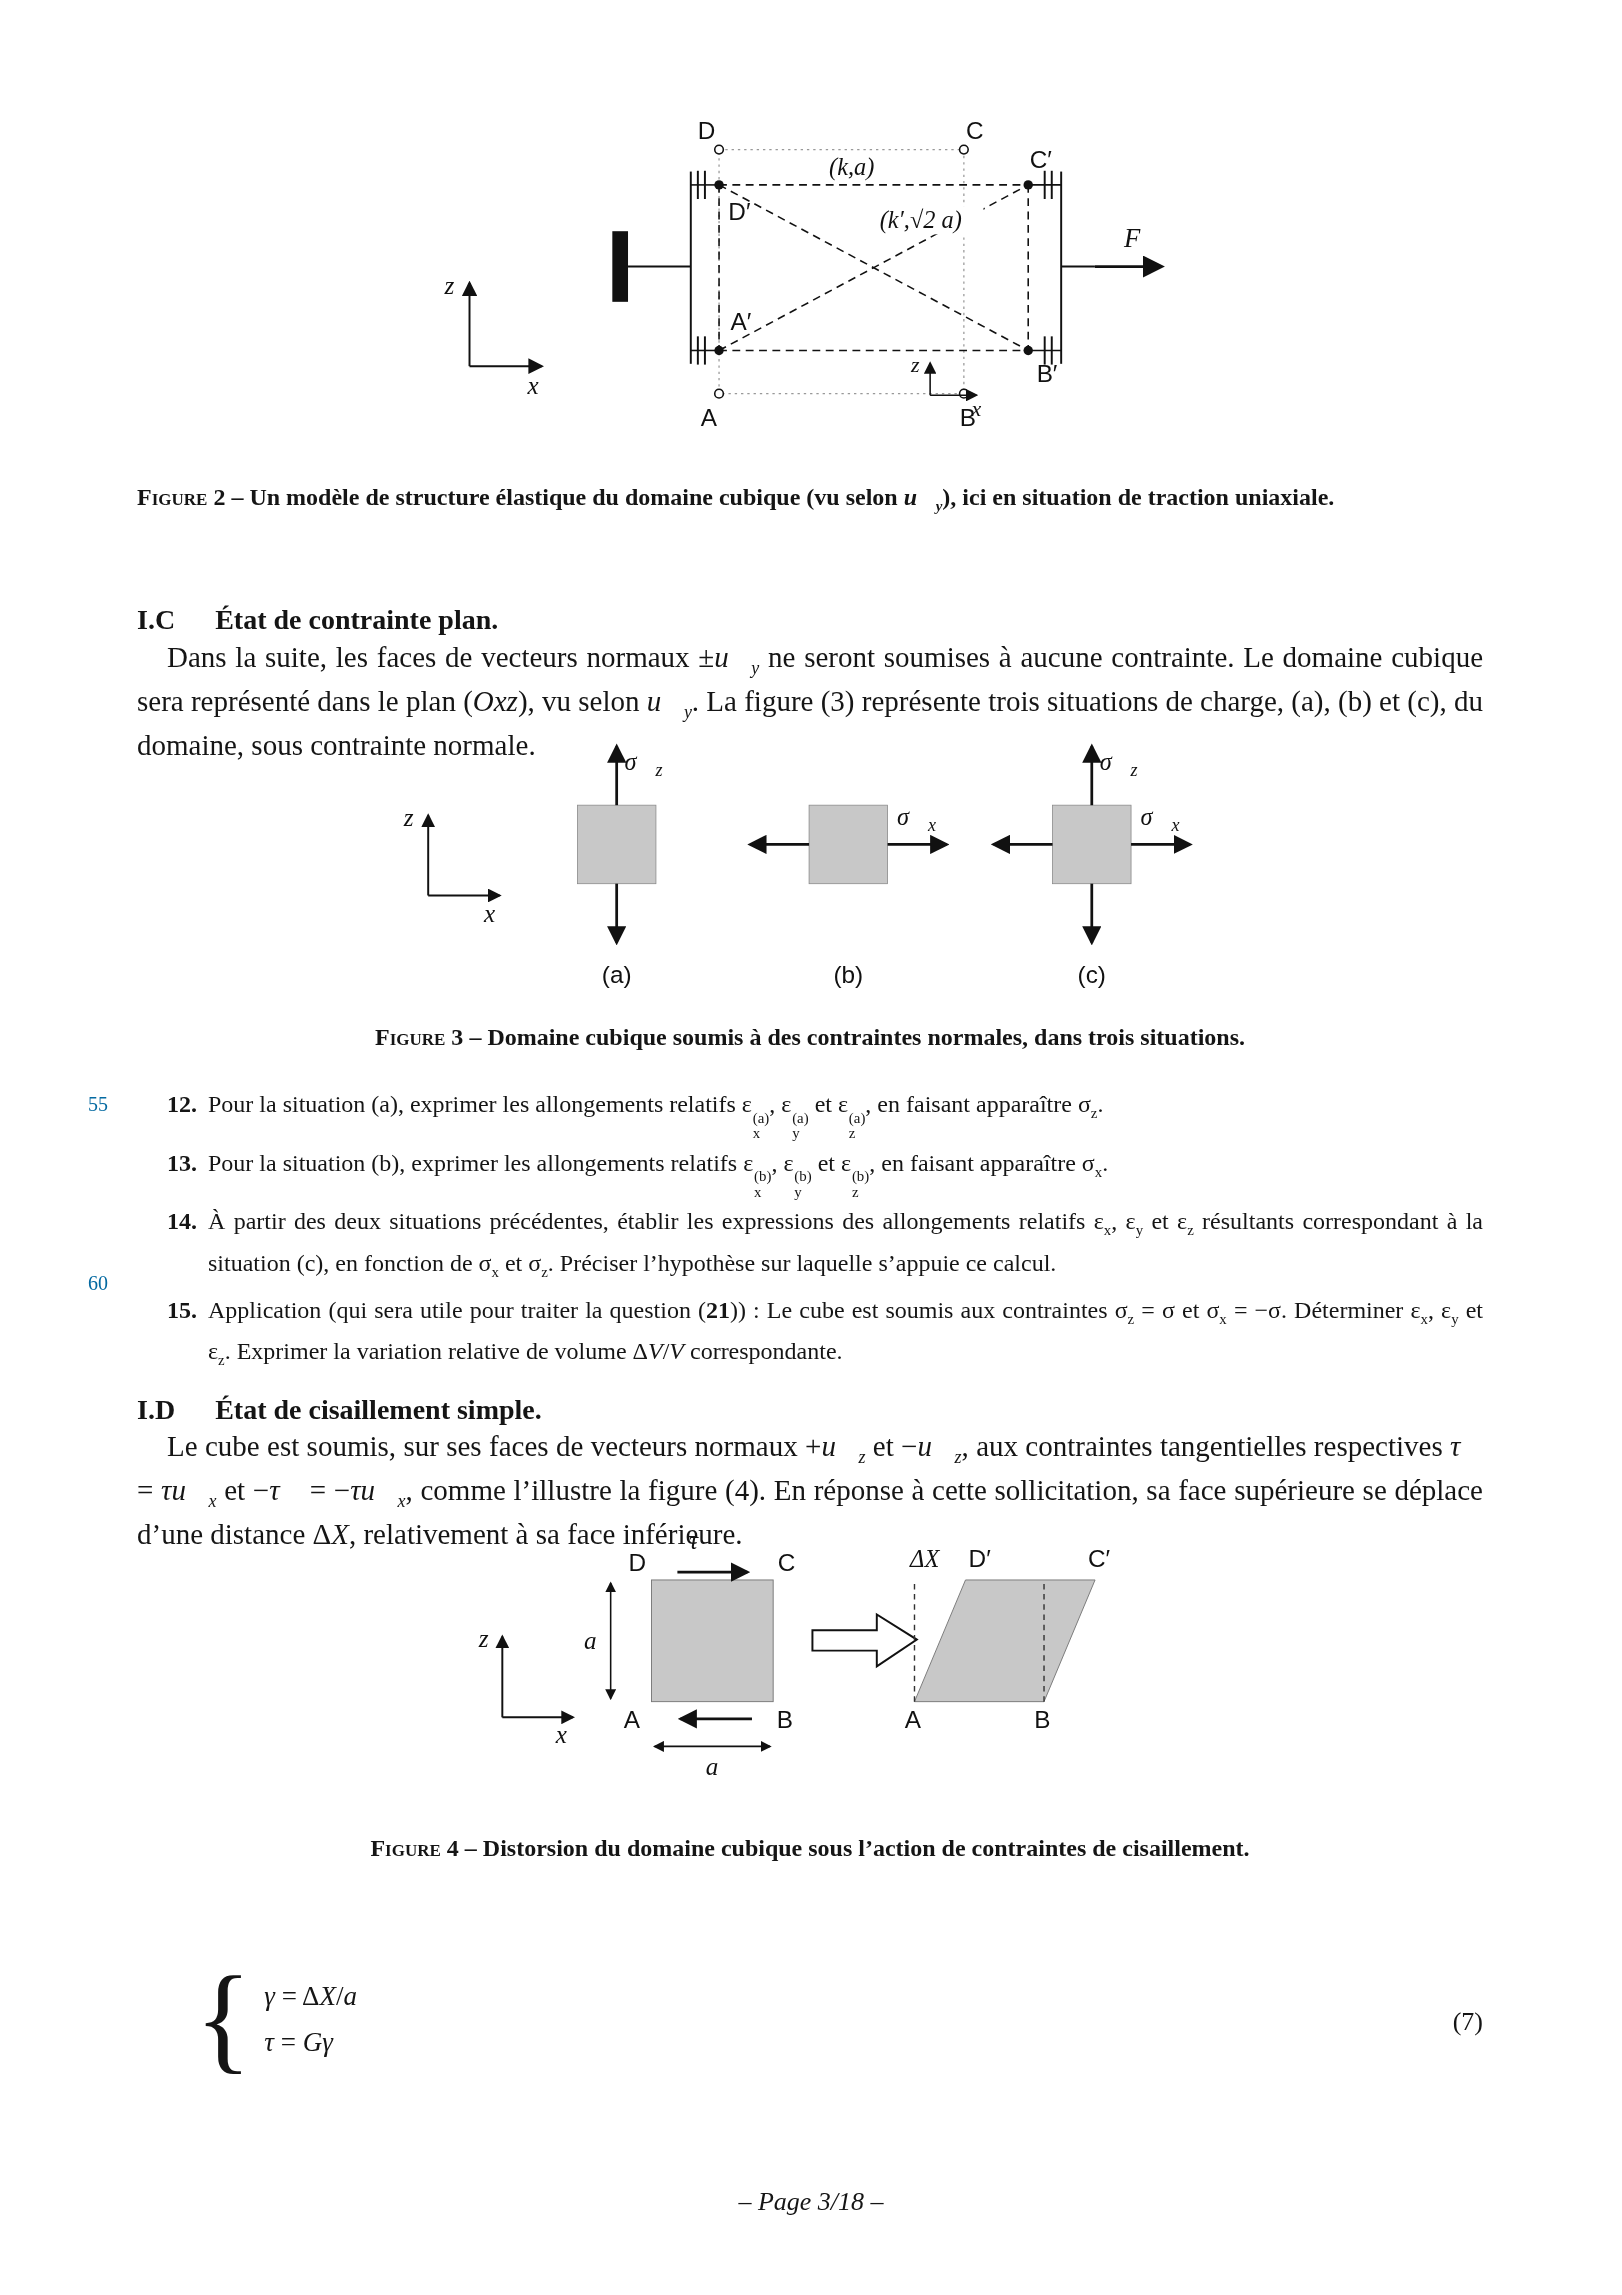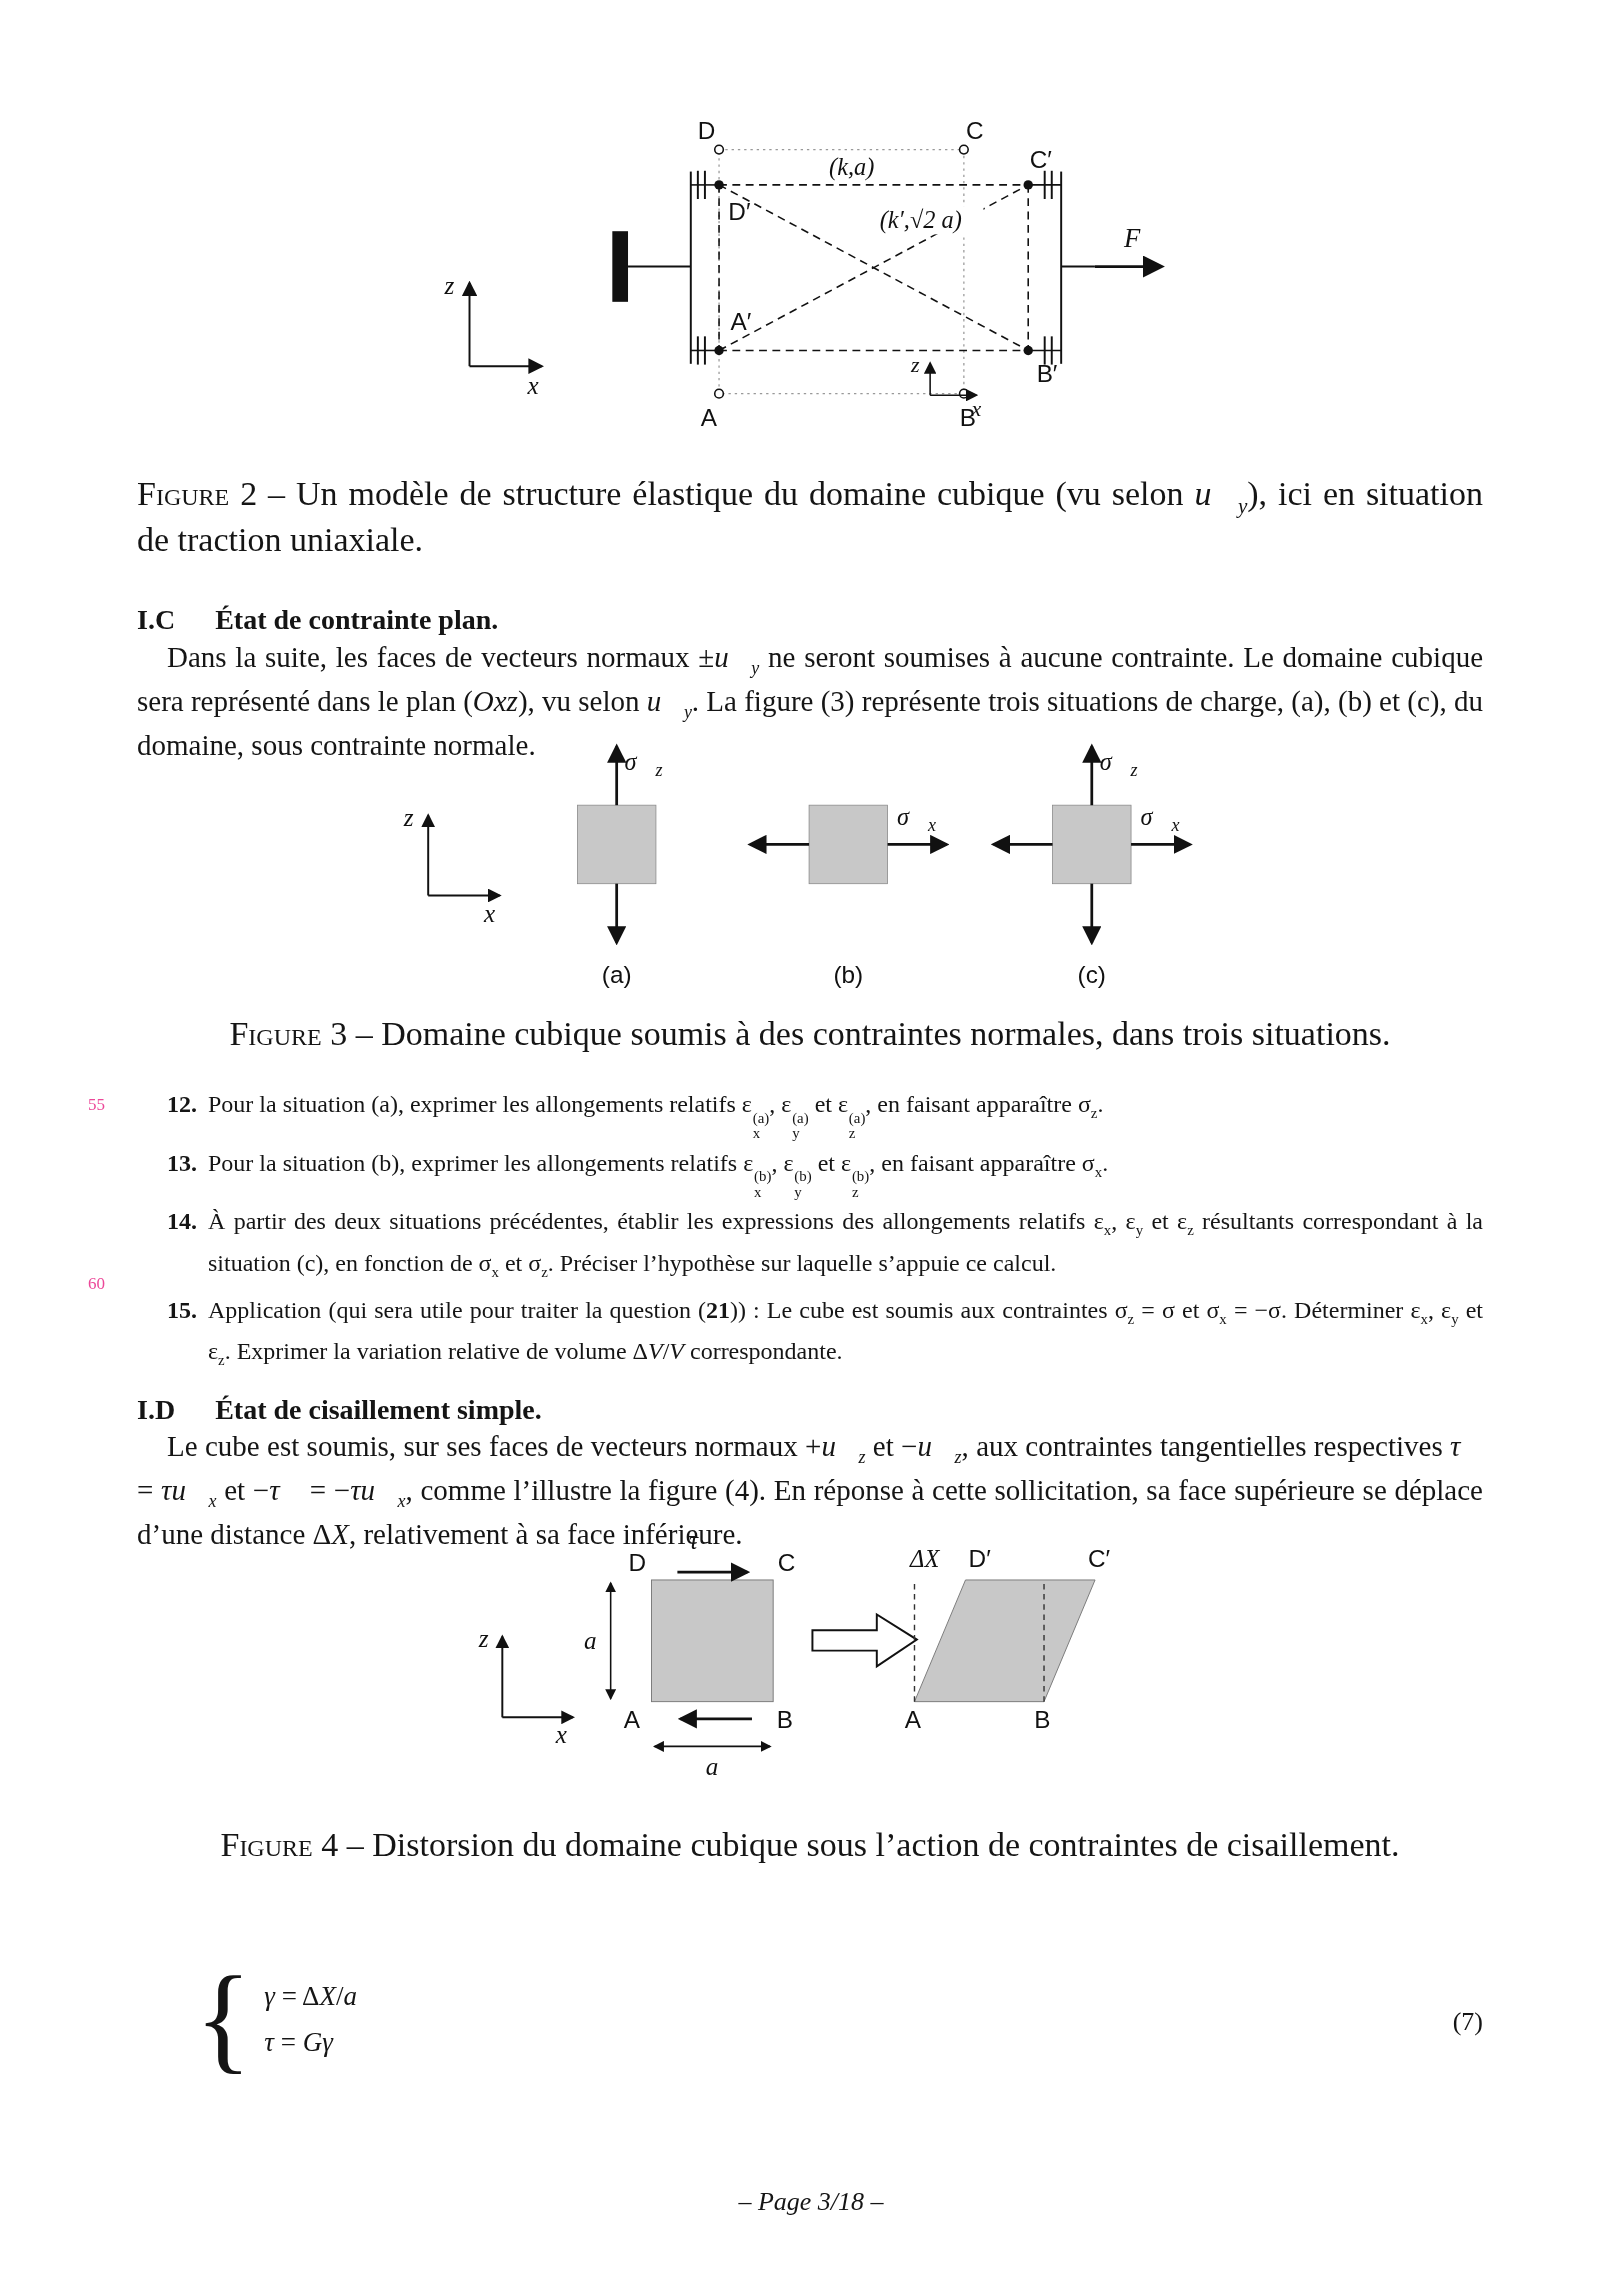--- a/index.html
+++ b/index.html
@@ -4,29 +4,29 @@
 <style>
   * { margin:0; padding:0; box-sizing:border-box; }
   html,body { background:#ffffff; }
   .page {
     position:relative; width:1623px; height:2295px; background:#ffffff;
     font-family:"Liberation Serif", serif; color:#151515; overflow:hidden;
   }
   .abs { position:absolute; }
   .body-text { font-size:29px; line-height:33px; text-align:justify; }
   .indent { text-indent:30px; }
-  .caption { font-size:34px; line-height:33px; }
+  .caption { font-size:24px; line-height:41px;font-weight:bold; }
   .caption-center { text-align:center; }
   .caption-justify { text-align:justify; }
   .sc { font-variant:small-caps; }
   .sect { font-size:28px; font-weight:700; line-height:35px;margin-top:15px; }
   .sect .num { margin-right:33px; }
   .qitem { position:relative; padding-left:71px; font-size:24px; line-height:33px; text-align:justify; margin-bottom:4.7px; }
   .qnum { position:absolute; left:30px; top:0; font-weight:700; }
-  .lineno { font-size:17px; line-height:33px; color:#ec4899; }
+  .lineno { font-size:20px; line-height:33px; color:#0369a1; }
   sub, sup { font-size:0.62em; }
   .ss { display:inline-flex; flex-direction:column; vertical-align:-0.72em; line-height:0.95; font-size:0.62em; margin-left:0.8px; }
   .ss sup, .ss sub { display:block; font-size:1em; line-height:1.05; vertical-align:baseline; }
   .eq { display:flex; align-items:center; }
   .brace { font-size:118px; line-height:0.80; font-weight:400; margin-right:12.6px; }
   .eq-line { font-size:27px; line-height:46px; }
   .eqnum { font-size:26px; text-align:right; }
   .footer { font-size:26px; font-style:italic; text-align:center; }
   
   svg text { fill:#111; }

